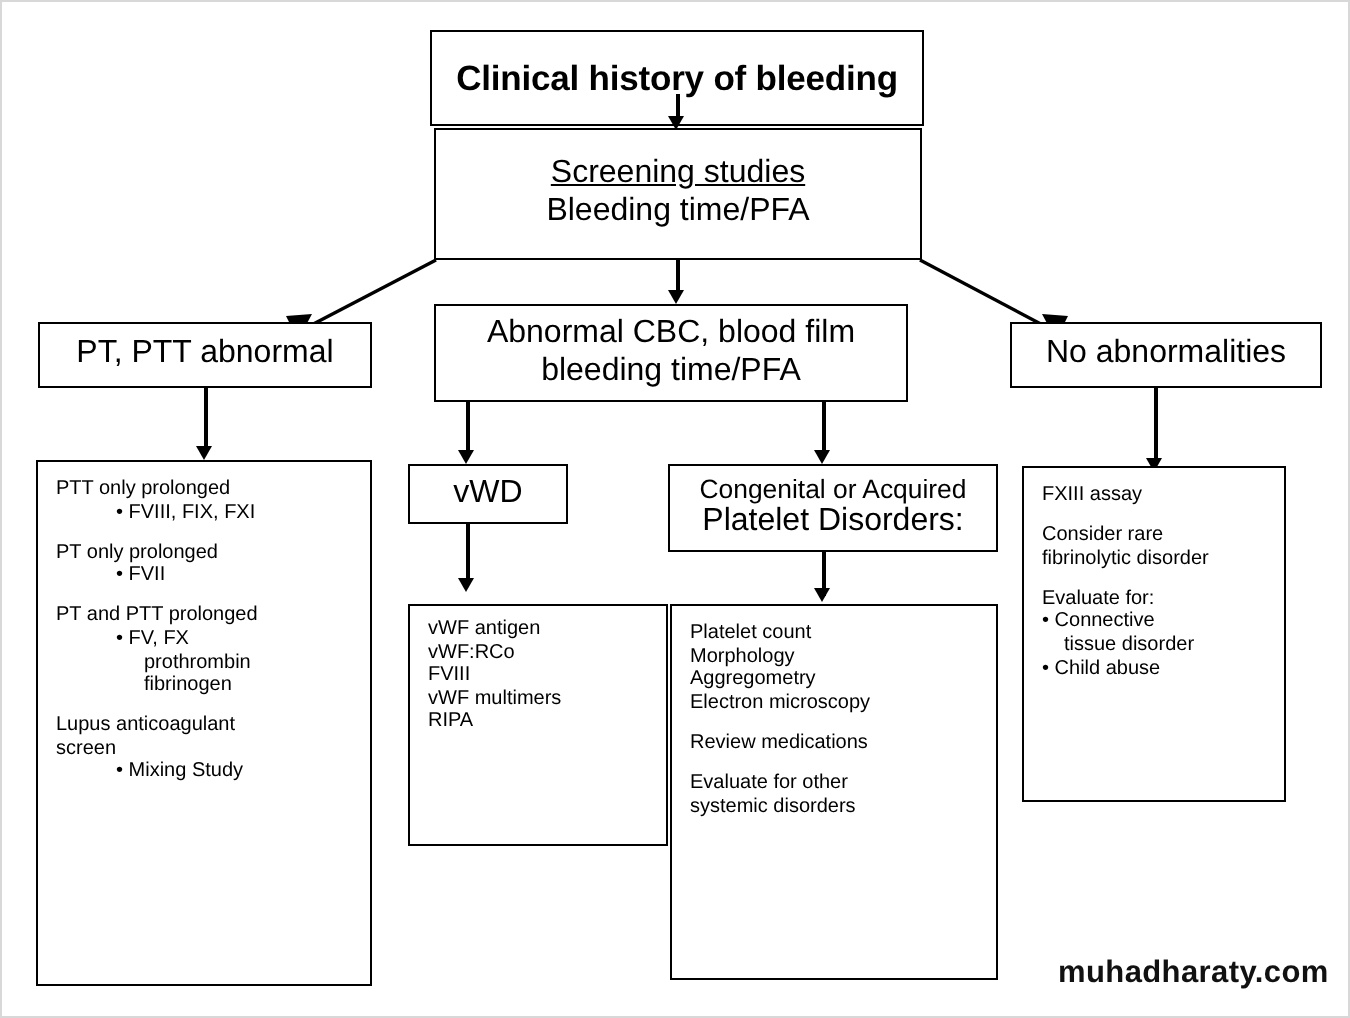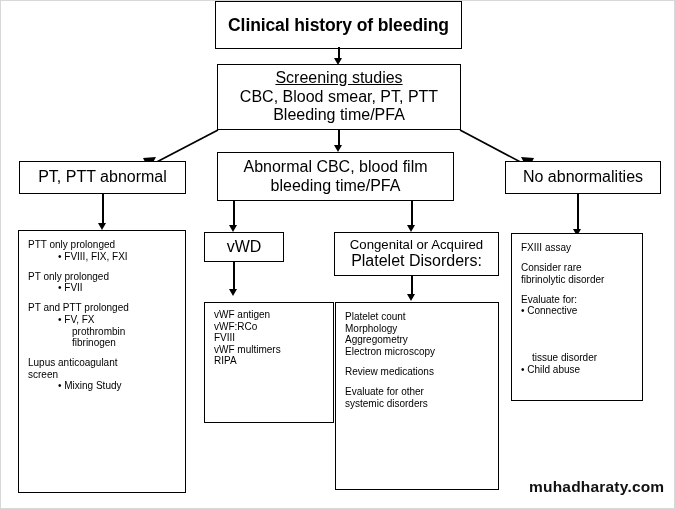--- a/index.html
+++ b/index.html
@@ -61,30 +61,29 @@
     font-size: 15.5px;
     color: #111111;
     letter-spacing: 0.2px;
   }
 </style>
 </head>
 <body>
 
 <div id="canvas">
 
-  <div class="box center title-box" style="left:214px; top:0; width:247px; height:48px;">
+  <div class="box center title-box" style="left:214px; top:14px; width:247px; height:48px;">
     <div class="row">Clinical history of bleeding</div>
   </div>
 
   <div class="ln vline" style="left:337px; top:46px; height:14px;"></div>
   <div class="arrow" style="left:333px; top:57px;"></div>
 
   <div class="box center t16 pad" style="left:216px; top:63px; width:244px; height:66px;">
     <div class="row underline">Screening studies</div>
-    <div class="row">CBC, Blood smear, PT, PTT</div>
     <div class="row">Bleeding time/PFA</div>
   </div>
 
   <svg class="diag" style="left:0px; top:125px; width:675px; height:50px;">
     <line x1="217" y1="4" x2="148" y2="40" stroke="#000" stroke-width="1.7"></line>
     <polygon points="148,44 142,32 155,31" fill="#000"></polygon>
   </svg>
 
   <svg class="diag" style="left:0px; top:125px; width:675px; height:50px;">
     <line x1="459" y1="4" x2="527" y2="40" stroke="#000" stroke-width="1.7"></line>
@@ -172,19 +171,19 @@
   </div>
 
   <div class="box left t14" style="left:510px; top:232px; width:132px; height:168px; padding:8px 9px; justify-content:flex-start;">
     <div class="row">FXIII assay</div>
     <div class="gap"></div>
     <div class="row">Consider rare</div>
     <div class="row">fibrinolytic disorder</div>
     <div class="gap"></div>
     <div class="row">Evaluate for:</div>
     <div class="row">• Connective</div>
-    <div class="row" style="padding-left:11px;margin-top:35px;">tissue disorder</div>
+    <div class="row" style="padding-left:11px;">tissue disorder</div>
     <div class="row">• Child abuse</div>
   </div>
 
   <div class="watermark" style="left:528px; top:477px;">muhadharaty.com</div>
 
 </div>
 
 </body></html>

